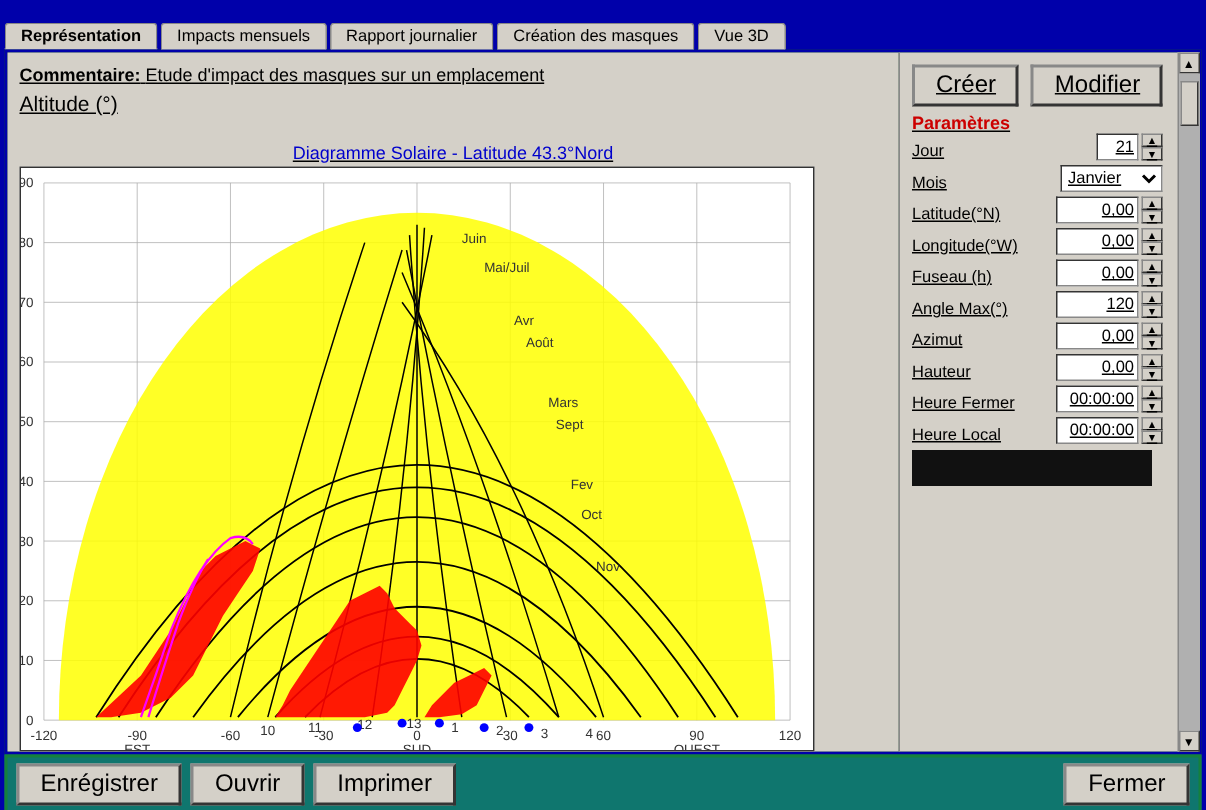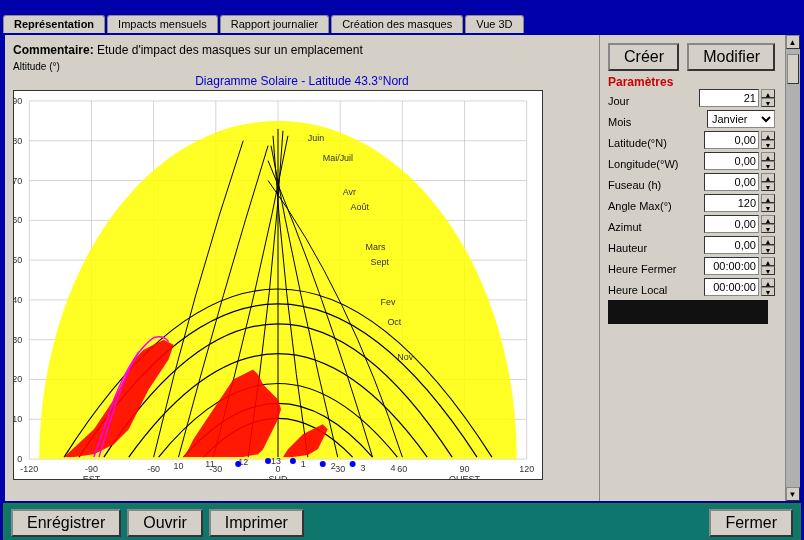--- a/index.html
+++ b/index.html
@@ -33,20 +33,21 @@
       font-weight: bold;
       border-bottom: 1px solid #d4d0c8;
     }
     
     .main-content {
       display: flex;
       background: #14532d;
       border: 2px solid #0000aa;
       margin: 0 3px;
       height: 470px;
+      text-decoration: underline;
     }
     
     .chart-panel {
       flex: 1;
       padding: 8px;
       position: relative;
       background: #d4d0c8;
     }
     .commentaire-bar {
       font-size: 12px;
@@ -218,21 +219,21 @@
   <div class="tab">Vue 3D</div>
 </div>
 
 <div class="main-content">
 
   <div class="chart-panel">
     <div class="commentaire-bar">
       <strong>Commentaire:</strong>
       <span>Etude d'impact des masques sur un emplacement</span>
     </div>
-    <div style="font-size:10px; margin-bottom:2px;">Altitude (°)</div>
+    <div style="font-size:14px; margin-bottom:18px;">Altitude (°)</div>
     <div class="chart-title">Diagramme Solaire - Latitude 43.3°Nord</div>
 
     <div class="chart-container">
       <svg class="chart-canvas" viewBox="0 0 530 390" xmlns="http://www.w3.org/2000/svg">
 
         <rect width="530" height="390" fill="white"></rect>
 
         <g stroke="#aaa" stroke-width="0.5">
 
           <line x1="15" y1="10" x2="15" y2="370"></line>
@@ -384,21 +385,21 @@
       <div class="btn-row">
         <button class="btn">Créer</button>
         <button class="btn">Modifier</button>
       </div>
 
       <div class="section-title">Paramètres</div>
 
       <div class="param-row">
         <span class="param-label">Jour</span>
         <div class="param-control">
-          <input type="text" class="param-input" style="width: 60px;" value="21">
+          <input type="text" class="param-input" style="width: 28px;" value="21">
           <div class="spin-btn">
             <div class="spin-up">▲</div>
             <div class="spin-down">▼</div>
           </div>
         </div>
       </div>
 
       <div class="param-row">
         <span class="param-label">Mois</span>
         <div class="param-control">

